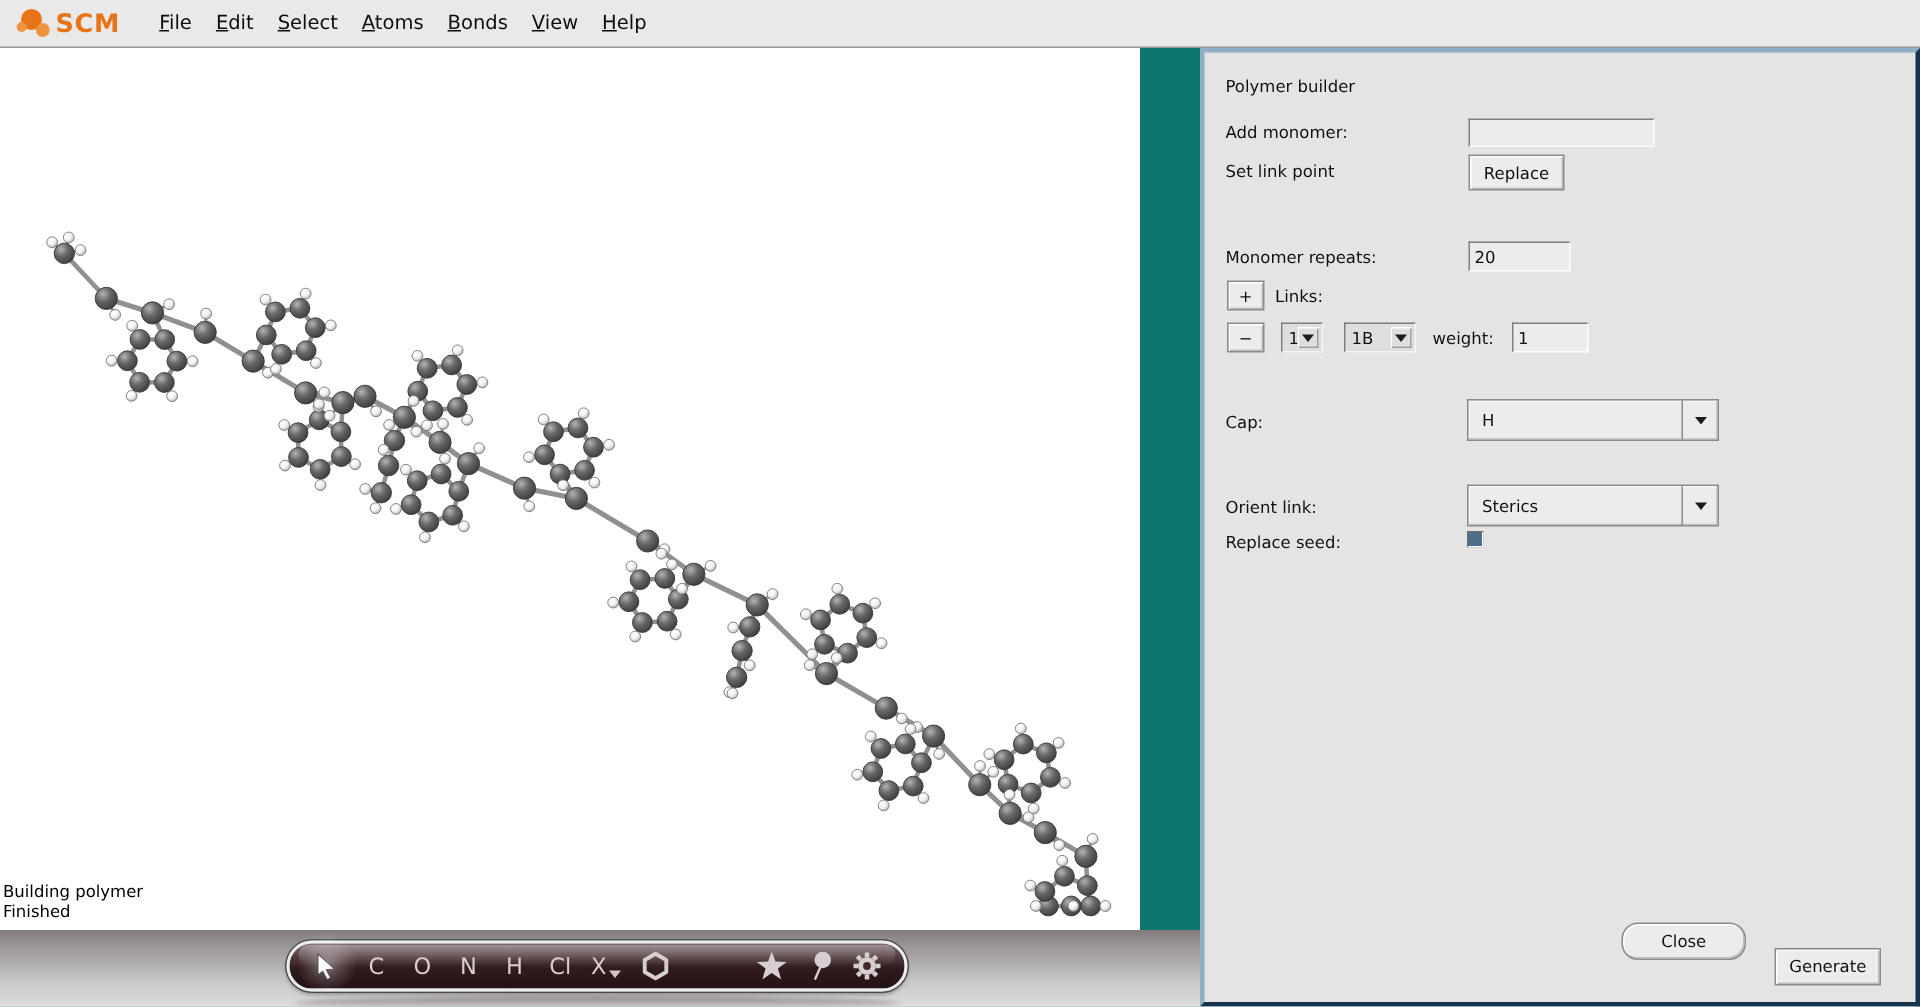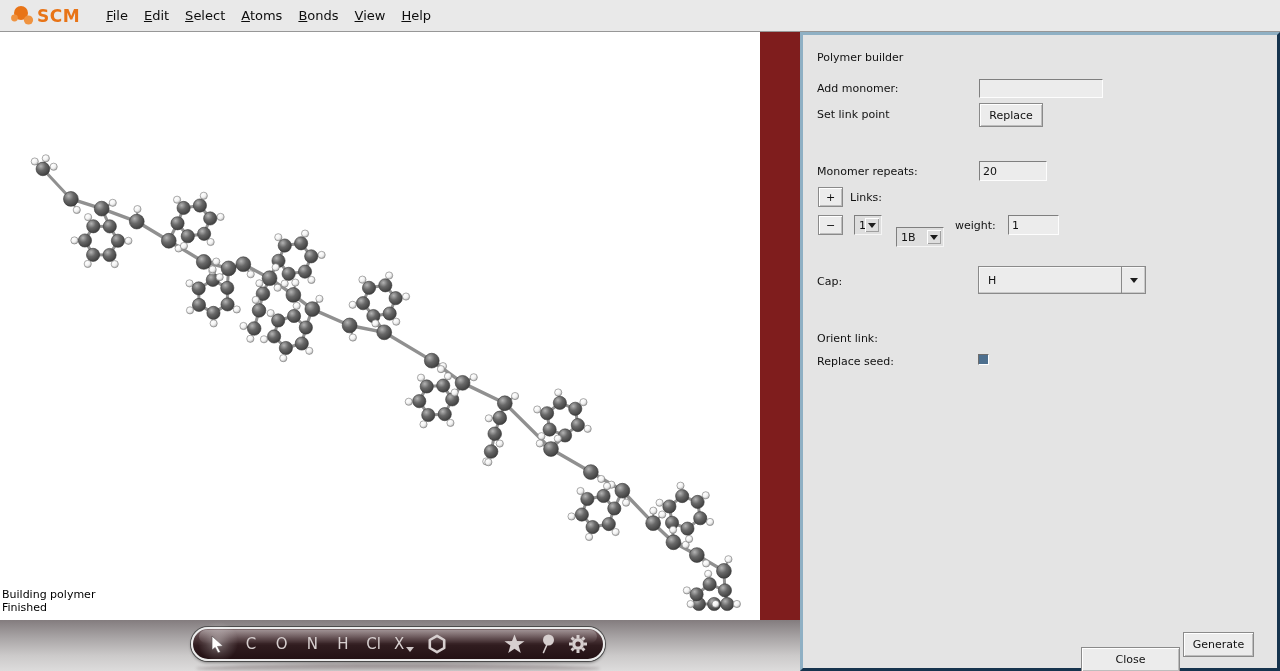--- a/index.html
+++ b/index.html
@@ -1,18 +1,18 @@
 <!DOCTYPE html>
 <html><head>
 <meta charset="utf-8">
 <style>
   * { margin:0; padding:0; box-sizing:border-box; }
   html,body { width:1280px; height:671px; overflow:hidden; }
   body { font-family:"DejaVu Sans","Liberation Sans",sans-serif; background:#e4e4e4; }
-  .app { position:relative; width:1280px; height:671px; background:#7f1d1d; }
+  .app { position:relative; width:1280px; height:671px; background:#0f766e; }
 
   
   .menubar {
     position:absolute; left:0; top:0; width:1280px; height:32px;
     background:#e9e9e9; border-bottom:1px solid #979797;
     display:flex; align-items:center;
   }
   .logo { display:flex; align-items:center; margin-left:10px; margin-right:18px; cursor:default; }
   .logo svg { display:block; }
   .logo-text { color:#e87417; font-weight:bold; font-size:17px; letter-spacing:0.5px; margin-left:1px; }
@@ -612,38 +612,44 @@
     <button class="tk-button" style="left:15px; top:152px; width:25px; height:20px;">+</button>
     <div class="lbl" style="left:47px; top:156px;">Links:</div>
 
     <button class="tk-button" style="left:15px; top:180px; width:25px; height:20px;">−</button>
     <div class="combo-sm" style="left:51px; top:180px; width:28px;">
       <span>1A</span>
       <span class="arrow-btn">
           <span class="caret-down"></span>
         </span>
     </div>
-    <div class="combo-sm" style="left:93px; top:192px; width:48px;">
+    <div class="combo-sm" style="left:93px; top:180px; width:48px;">
       <span>1B</span>
       <span class="arrow-btn">
           <span class="caret-down"></span>
         </span>
     </div>
     <div class="lbl" style="left:152px; top:184px;">weight:</div>
     <input class="tk-entry" style="left: 205px; top: 180px; width: 51px; height: 20px;" value="1">
 
     <div class="lbl" style="left:14px; top:240px;">Cap:</div>
     <div class="combo-lg" style="left:175px; top:231px;">
       <span class="val">H</span>
       <span class="arrow-zone">
           <span class="caret-down"></span>
         </span>
     </div>
 
     <div class="lbl" style="left:14px; top:297px;">Orient link:</div>
+    <div class="combo-lg" style="left:175px; top:288px;">
+      <span class="val">Sterics</span>
+      <span class="arrow-zone">
+          <span class="caret-down"></span>
+        </span>
+    </div>
 
     <div class="lbl" style="left:14px; top:320px;">Replace seed:</div>
     <div class="seed-box" style="left: 175px; top: 319px; background: rgb(77, 111, 142);"></div>
 
-    <button class="tk-button" style="left:278px; top:612px; width:99px; height:25px;">Close</button>
+    <button class="tk-button" style="left:278px; top:580px; width:83px; height:25px;border-radius:11px;">Close</button>
     <button class="tk-button" style="left:380px; top:597px; width:71px; height:25px;">Generate</button>
   </div>
 </div>
 
 </body></html>

